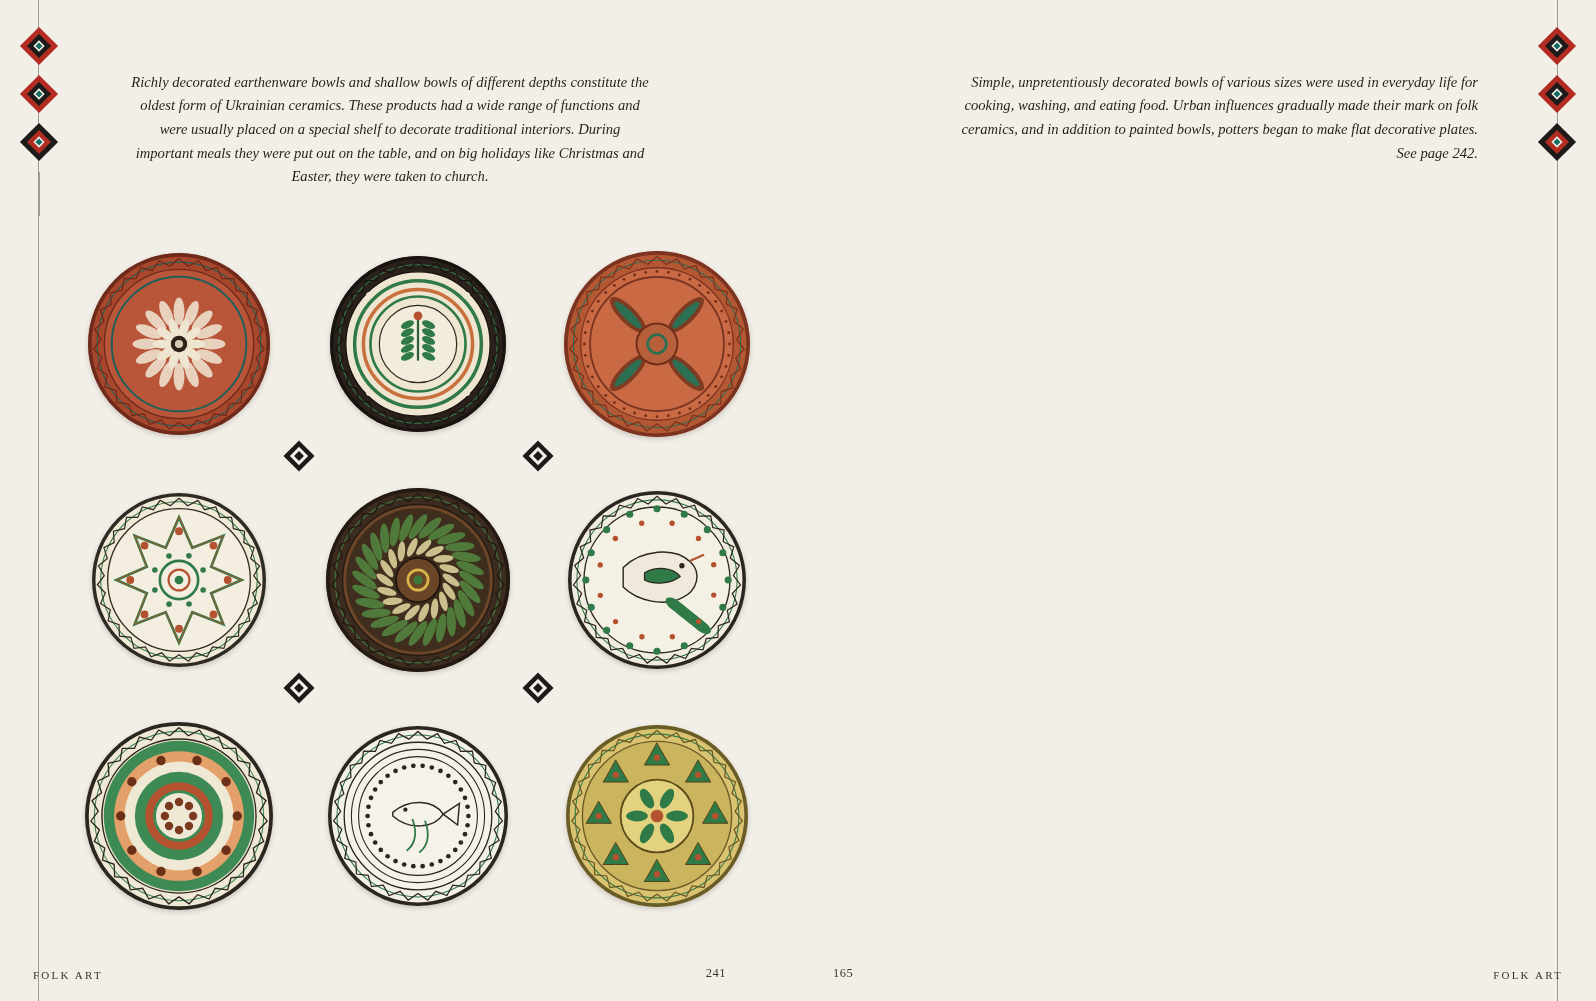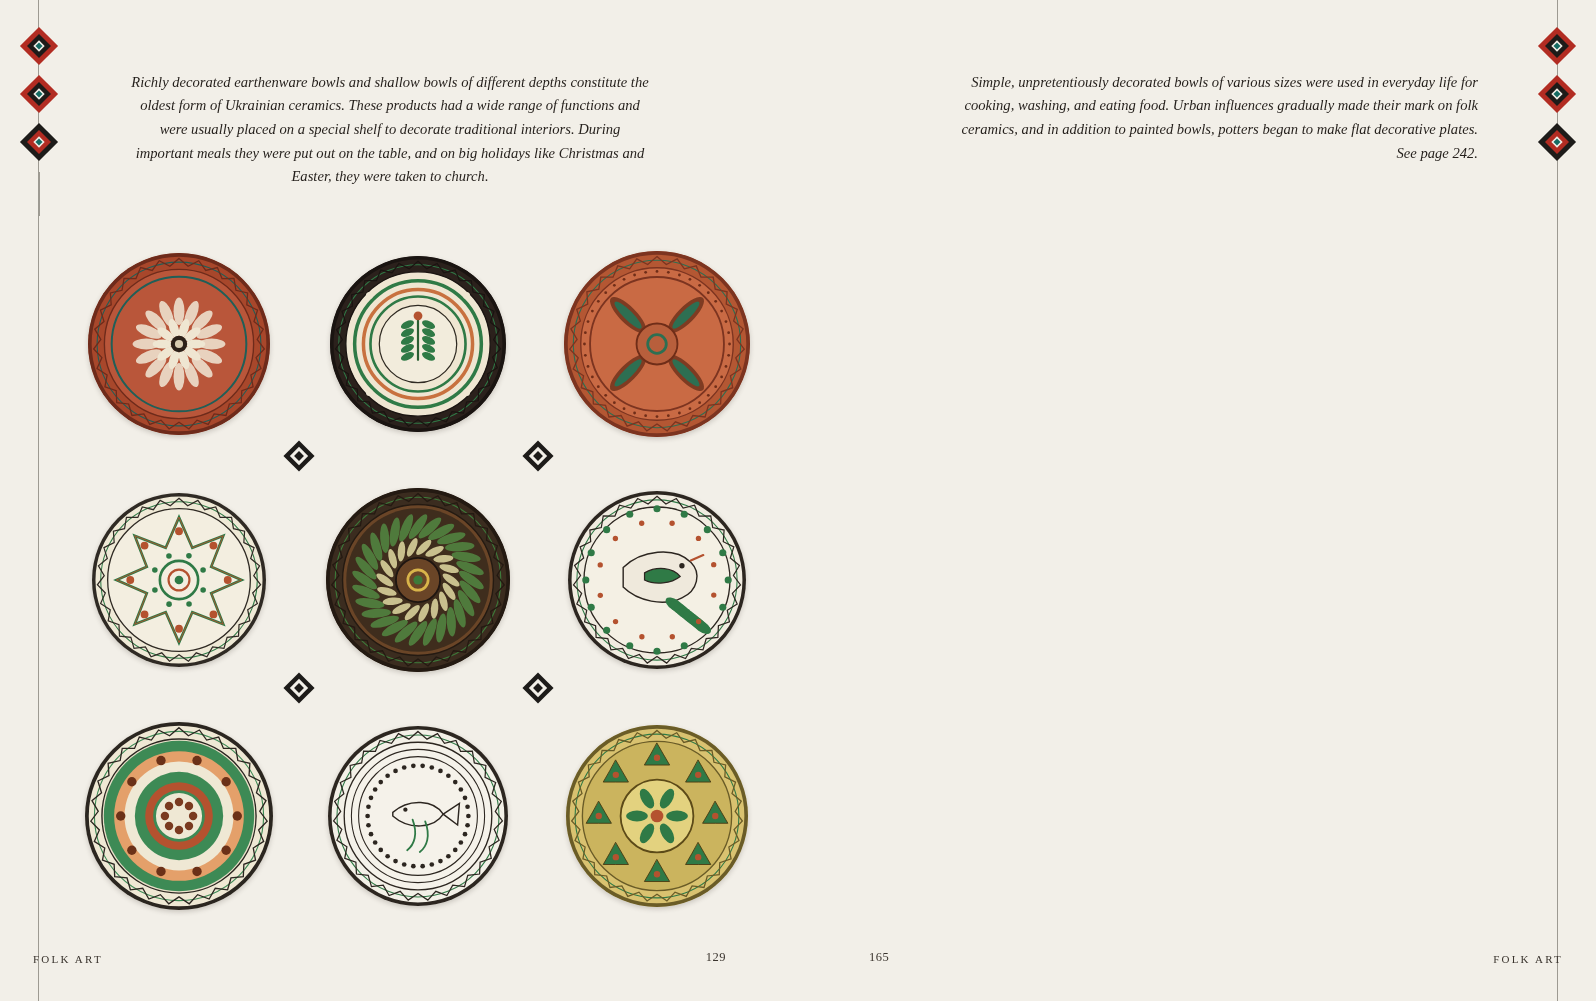--- a/index.html
+++ b/index.html
@@ -135,30 +135,30 @@
     transform: translate(-50%,-50%) rotate(45deg);
     display: block;
   }
   .go1 { width: 22px; height: 22px; background: #1d1b19; }
   .go2 { width: 13px; height: 13px; background: #f2efe8; }
   .go3 { width: 7px;  height: 7px;  background: #1d1b19; }
 
   
   .footer {
     position: absolute;
-    bottom: 36px;
+    bottom: 20px;
     font-size: 11px;
     letter-spacing: 2.2px;
     color: #3a342e;
     font-family: "Liberation Serif", serif;
   }
   .page-left .footer-label { left: 33px; }
   .page-right .footer-label { right: 33px; }
   .page-left .folio { right: 72px; font-size: 12.5px; letter-spacing: 0.5px; }
-  .page-right .folio { left: 35px; font-size: 12.5px; letter-spacing: 0.5px; margin-left: 36px; }
+  .page-right .folio { left: 35px; font-size: 12.5px; letter-spacing: 0.5px; }
 </style>
 </head>
 <body>
 
 <div class="spread">
 
   <div class="page page-left">
     <div class="edge-rule"></div>
 
     <div class="orn-strip">
@@ -602,21 +602,21 @@
           <i class="go3"></i>
         </div>
         <div class="grid-orn" style="left: 462px; top: 447px;">
           <i class="go1"></i>
           <i class="go2"></i>
           <i class="go3"></i>
         </div>
       </div>
 
     <div class="footer footer-label">FOLK ART</div>
-    <div class="footer folio">129</div>
+    <div class="footer folio">241</div>
   </div>
 
   <div class="page page-right">
     <div class="edge-rule"></div>
 
     <div class="orn-strip">
       <div class="orn-diamond">
         <i class="od-o"></i>
           <i class="od-m"></i>
           <i class="od-i"></i>

